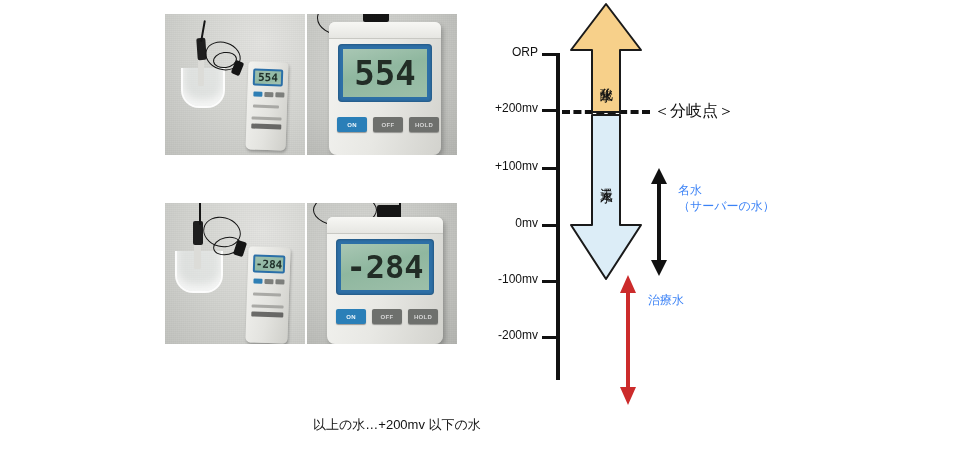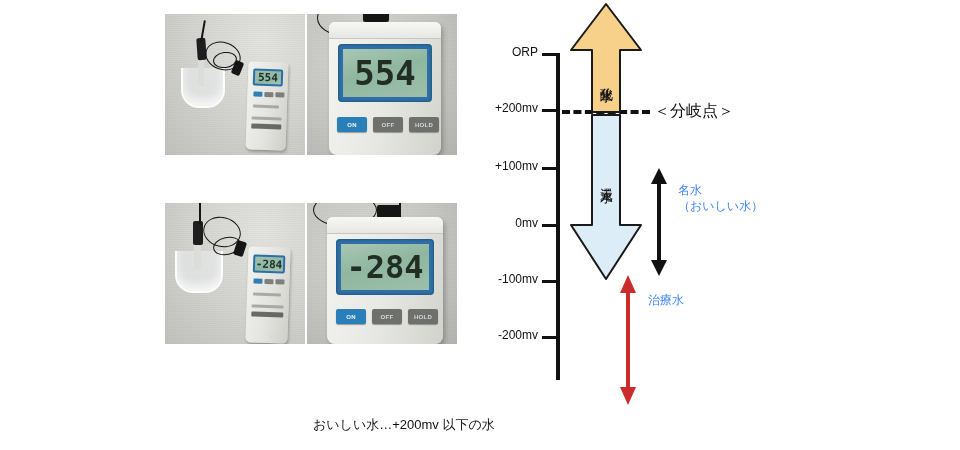--- a/index.html
+++ b/index.html
@@ -231,21 +231,21 @@
         <div class="btnrow-lg" style="left:9px;top:92px;">
           <div class="btn-lg blue">ON</div>
           <div class="btn-lg">OFF</div>
           <div class="btn-lg">HOLD</div>
         </div>
       </div>
     </div>
 
   </div>
 
-  <div class="foot-note" style="left:313px;top:416px;">おいしい水…+200mv 以下の水</div>
+  <div class="foot-note" style="left:313px;top:416px;">以上の水…+200mv 以下の水</div>
 
   <div style="position:absolute;left:480px;top:0;width:480px;height:450px;">
 
     <div class="axis" style="left:76px;top:53px;width:4px;height:327px;"></div>
 
     <div class="tick" style="left:62px;top:53px;width:18px;"></div>
     <div class="tick" style="left:62px;top:109px;width:18px;"></div>
     <div class="tick" style="left:62px;top:167px;width:18px;"></div>
     <div class="tick" style="left:62px;top:224px;width:18px;"></div>
     <div class="tick" style="left:62px;top:280px;width:18px;"></div>
@@ -269,21 +269,21 @@
     <svg style="position:absolute;left:88px;top:113px;" width="76" height="168" viewBox="0 0 76 168">
       <polygon points="24,2 52,2 52,112 73,112 38,166 3,112 24,112" fill="#dcedf7" stroke="#1a1a1a" stroke-width="2" stroke-linejoin="round"></polygon>
     </svg>
     <div class="arrow-text" style="left:119px;top:148px;height:62px;">還元水</div>
 
     <svg style="position:absolute;left:168px;top:168px;" width="22" height="108" viewBox="0 0 22 108">
       <polygon points="11,0 19,16 13,16 13,92 19,92 11,108 3,92 9,92 9,16 3,16" fill="#111111"></polygon>
     </svg>
     <div class="side-label" style="left:198px;top:182px;">
       <div>名水</div>
-      <div>（おいしい水）</div>
+      <div>（サーバーの水）</div>
     </div>
 
     <svg style="position:absolute;left:137px;top:275px;" width="22" height="130" viewBox="0 0 22 130">
       <polygon points="11,0 19,18 13,18 13,112 19,112 11,130 3,112 9,112 9,18 3,18" fill="#cc2b2b"></polygon>
     </svg>
     <div class="side-label" style="left:168px;top:292px;">治療水</div>
 
   </div>
 
 </div>

